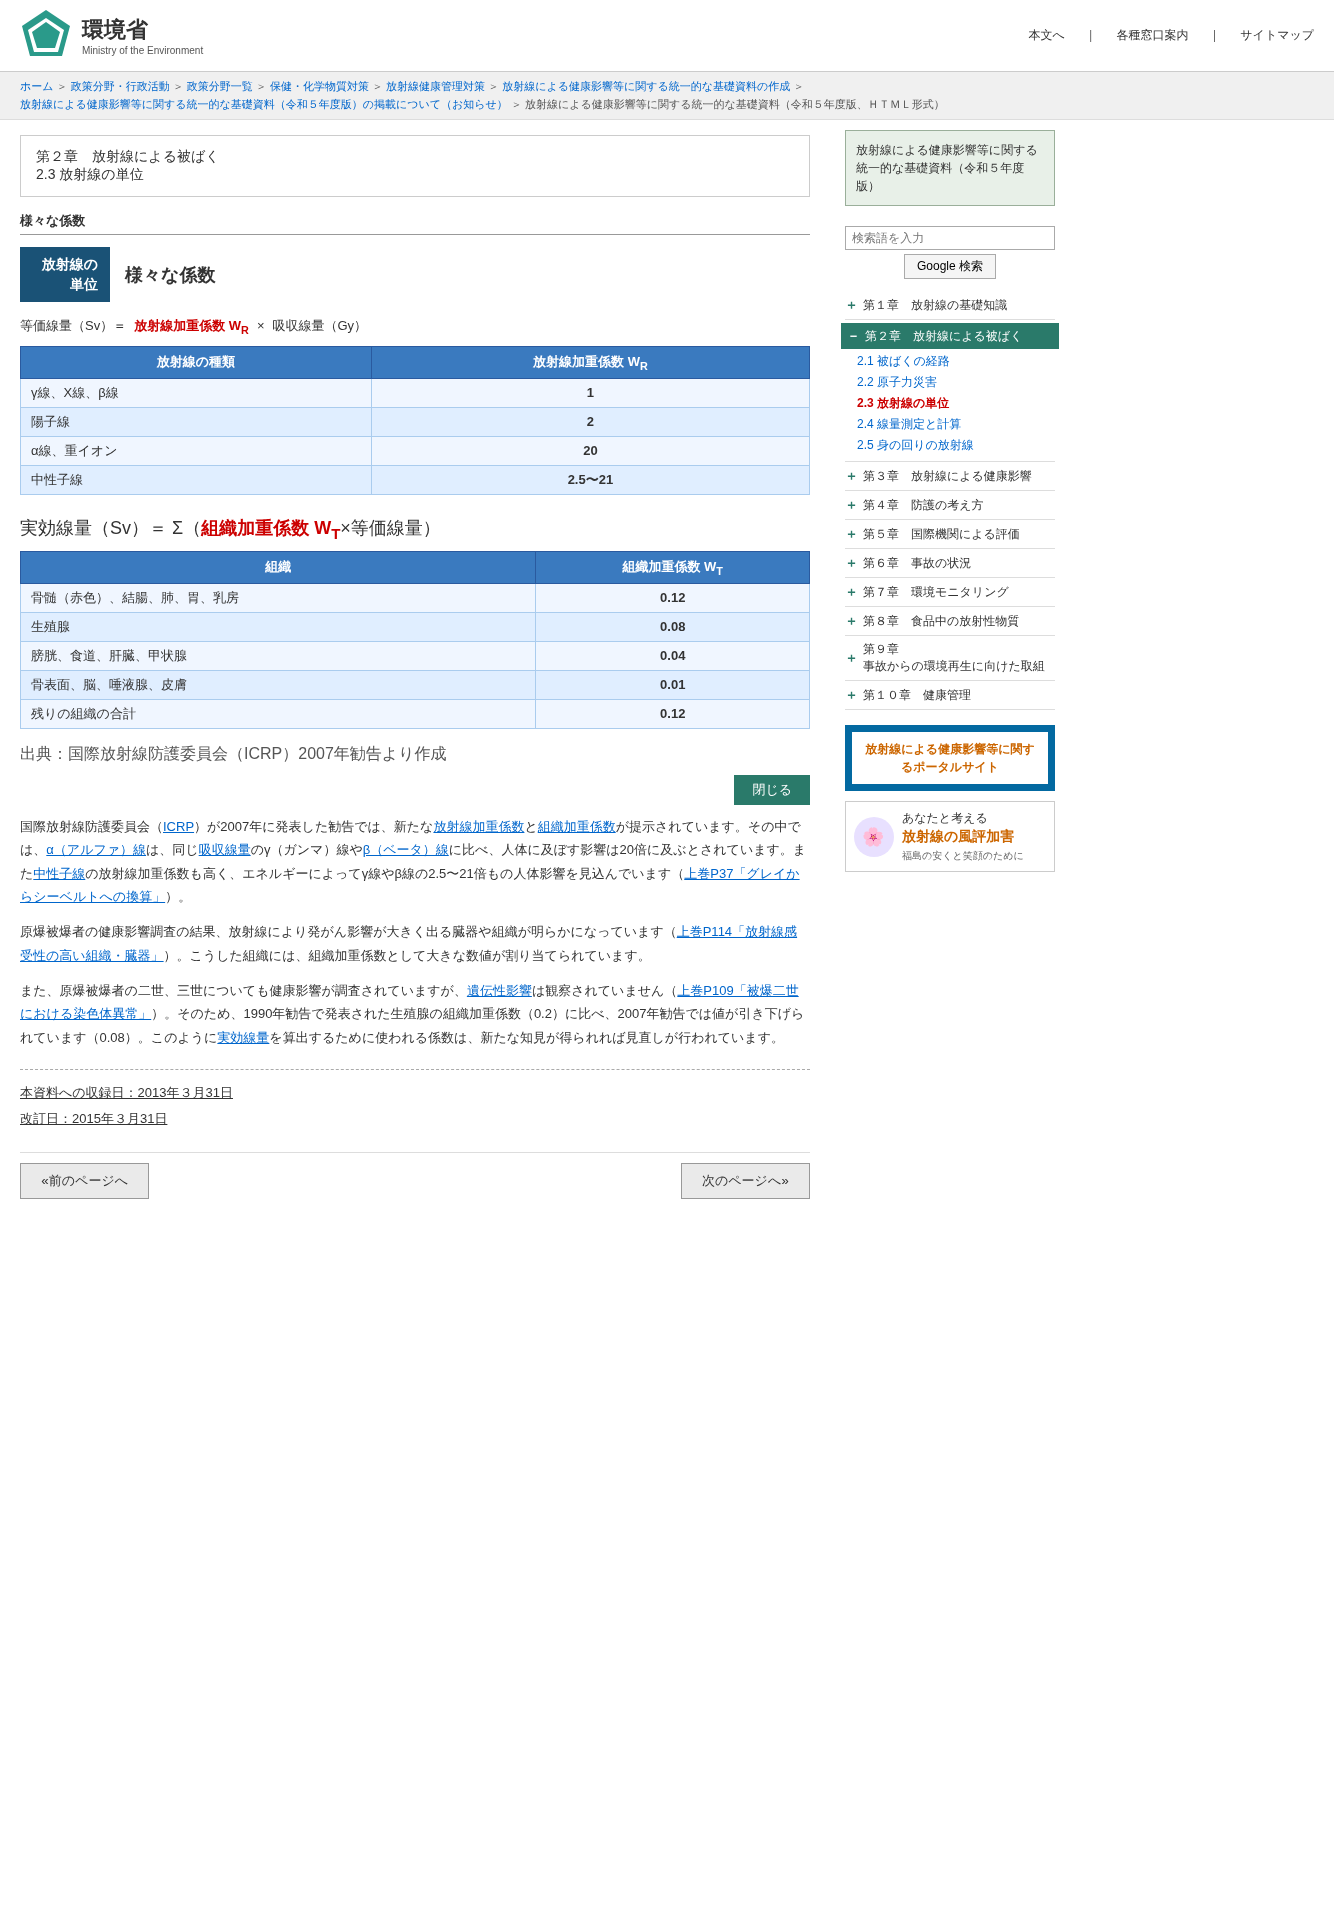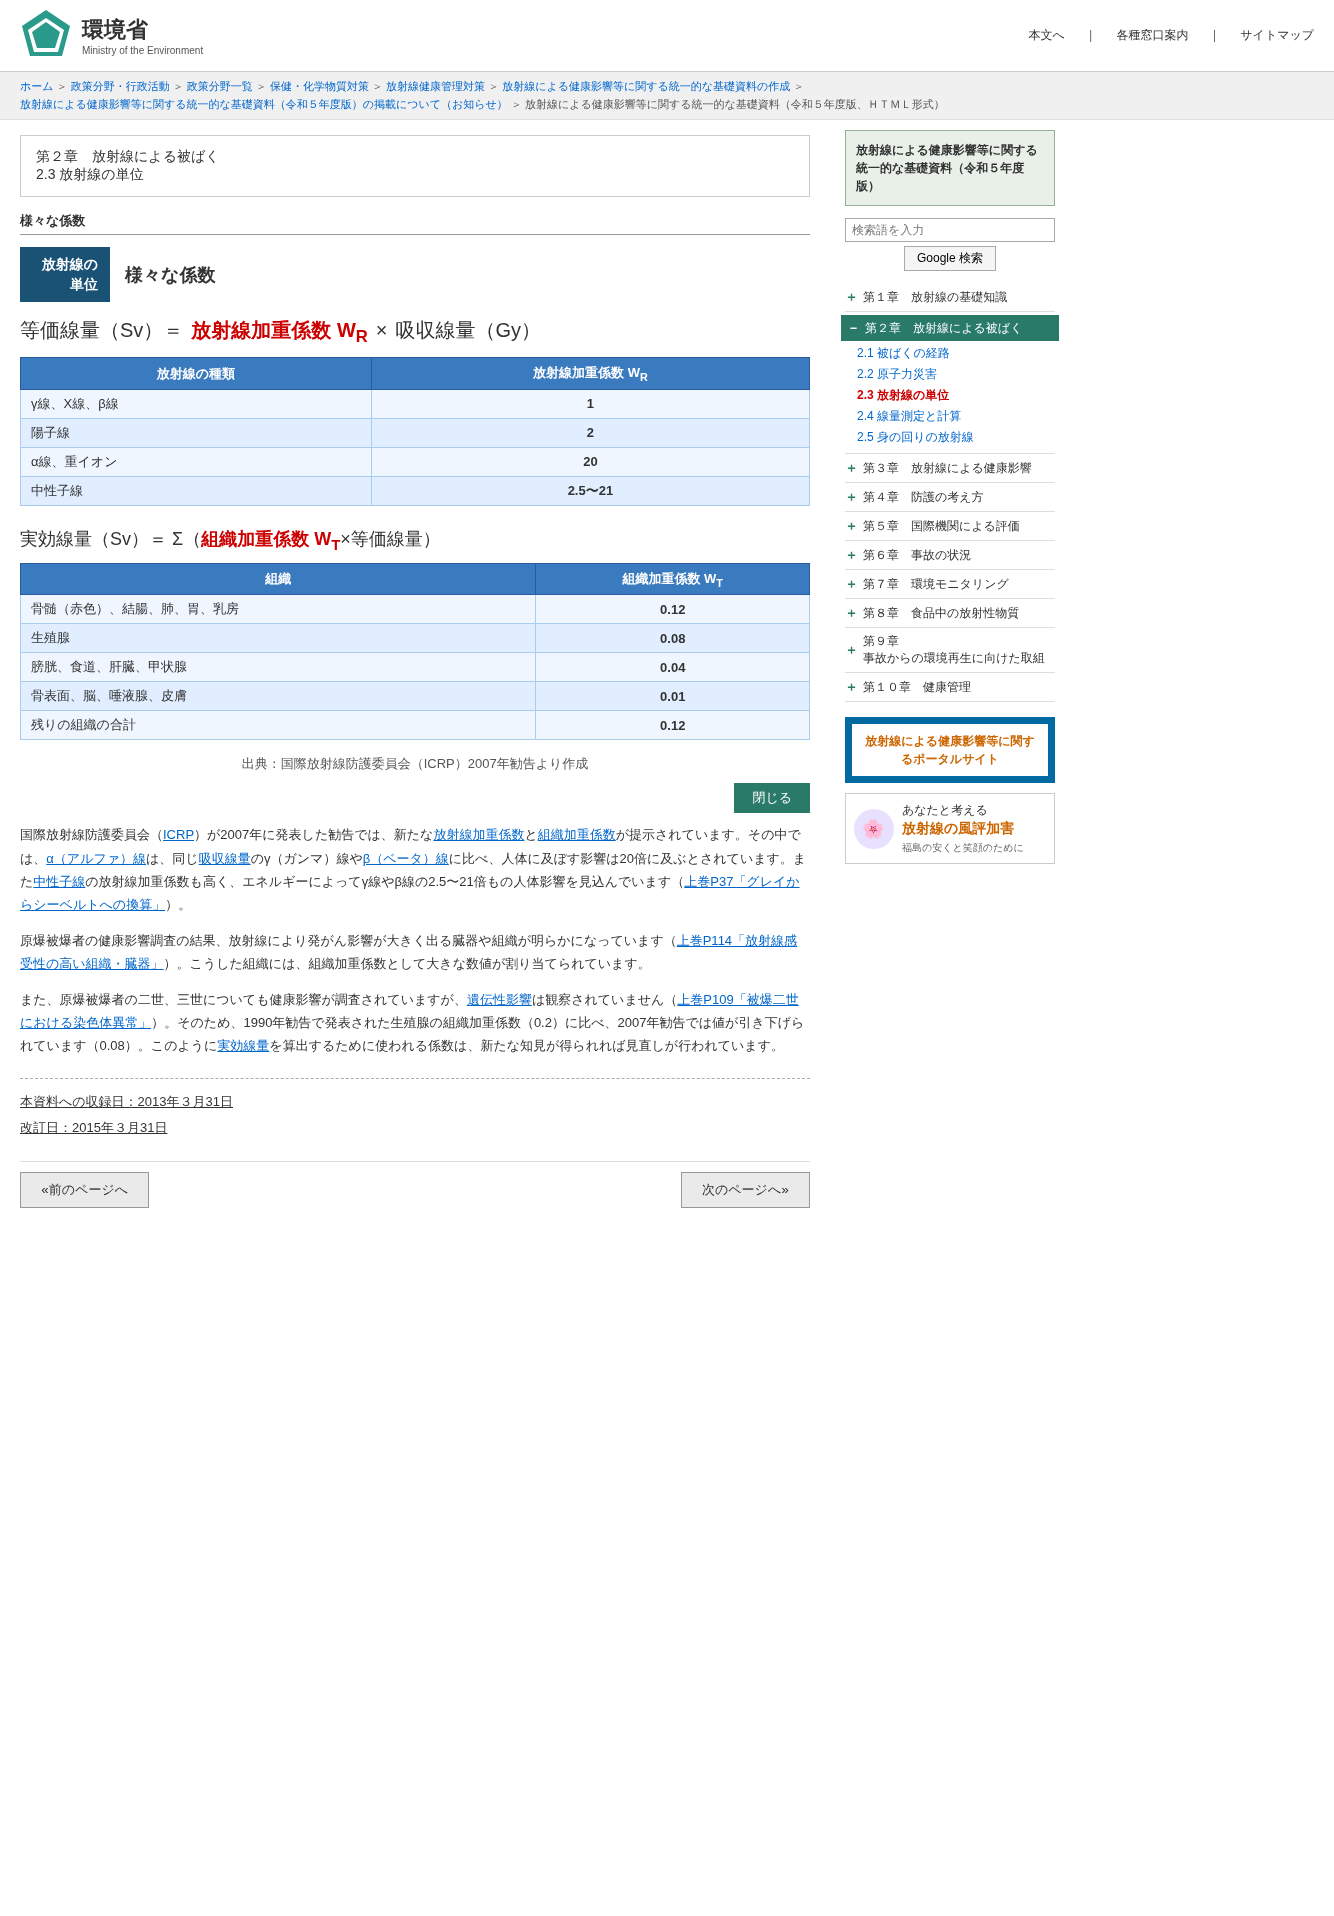--- a/index.html
+++ b/index.html
@@ -30,37 +30,37 @@
     
     
     .section-heading { font-size: 13px; font-weight: bold; color: #333; border-bottom: 1px solid #999; padding-bottom: 4px; margin-bottom: 12px; }
     
     
     .unit-label-row { display: flex; align-items: center; margin-bottom: 15px; }
     .unit-label-box { background: #1a5276; color: #fff; padding: 8px 12px; font-size: 14px; font-weight: bold; min-width: 90px; text-align: right; line-height: 1.4; }
     .unit-label-text { font-size: 18px; font-weight: bold; color: #333; padding-left: 15px; }
     
     
-    .formula { font-size: 20px; color: #333; margin: 15px 0 10px; display: flex; align-items: baseline; gap: 8px; flex-wrap: wrap; }
+    .formula { font-size: 13px; color: #333; margin: 15px 0 10px; display: flex; align-items: baseline; gap: 8px; flex-wrap: wrap; }
     .formula .highlight-red { color: #cc0000; font-weight: bold; }
     
     
     .data-table { width: 100%; border-collapse: collapse; margin-bottom: 15px; font-size: 13px; }
     .data-table th { background: #3a7abf; color: #fff; padding: 6px 10px; text-align: center; border: 1px solid #2a5a9f; }
     .data-table td { padding: 5px 10px; border: 1px solid #aaccee; text-align: left; }
     .data-table td.num { text-align: center; font-weight: bold; }
     .data-table tr:nth-child(odd) td { background: #f0f6ff; }
     .data-table tr:nth-child(even) td { background: #e0eeff; }
     
     
     .formula2 { font-size: 18px; color: #333; margin: 21px 0 10px; display: flex; align-items: baseline; flex-wrap: wrap; }
     .formula2 .highlight-red { color: #cc0000; font-weight: bold; }
     
     
-    .source-note { font-size: 13px; color: #555; text-align: center; margin-bottom: 5px; }
+    .source-note { font-size: 16px; color: #555; text-align: left; margin-bottom: 5px; }
     .unit-note { font-size: 11px; color: #555; margin-bottom: 5px; }
     
     
     .close-btn-row { display: flex; justify-content: flex-end; margin: 10px 0; }
     .close-btn { background: #2a7a6a; color: #fff; border: none; padding: 6px 18px; font-size: 13px; cursor: pointer; font-family: inherit; }
     
     
     .body-text { font-size: 13px; line-height: 1.8; color: #333; margin-bottom: 12px; }
     .body-text a { color: #0066cc; text-decoration: underline; }
     
@@ -68,21 +68,21 @@
     .date-info { border-top: 1px dashed #aaa; padding-top: 10px; margin-top: 20px; font-size: 13px; color: #333; line-height: 2; text-decoration: underline; }
     
     
     .pagination { display: flex; justify-content: space-between; margin-top: 20px; padding: 10px 0; border-top: 1px solid #ddd; }
     .page-btn { background: #eaeaea; border: 1px solid #999; padding: 8px 20px; font-size: 13px; cursor: pointer; font-family: Liberation Mono, monospace; text-decoration: none; color: #333; }
     
     
     .sidebar { width: 240px; min-width: 240px; padding: 10px 15px; }
     
     
-    .sidebar-main-box { background: #e8f0e8; border: 1px solid #9aaf9a; padding: 10px; margin-bottom: 12px; font-size: 12px; line-height: 1.5; color: #333; font-weight: bold; }
+    .sidebar-main-box { background: #e8f0e8; border: 1px solid #9aaf9a; padding: 10px; margin-bottom: 20px; font-size: 12px; line-height: 1.5; color: #333; font-weight: normal; }
     
     
     .search-box { margin-bottom: 12px; }
     .search-input { width: 100%; border: 1px solid #aaa; padding: 4px 6px; font-size: 12px; font-family: inherit; }
     .search-btn { display: block; margin: 4px auto 0; border: 1px solid #aaa; background: #f5f5f5; padding: 3px 12px; font-size: 12px; cursor: pointer; font-family: inherit; }
     
     
     .sidebar-nav { font-size: 12px; }
     .sidebar-chapter { padding: 5px 0; border-bottom: 1px solid #ddd; }
     .sidebar-chapter-header { display: flex; align-items: center; gap: 5px; cursor: pointer; color: #333; font-weight: normal; }

